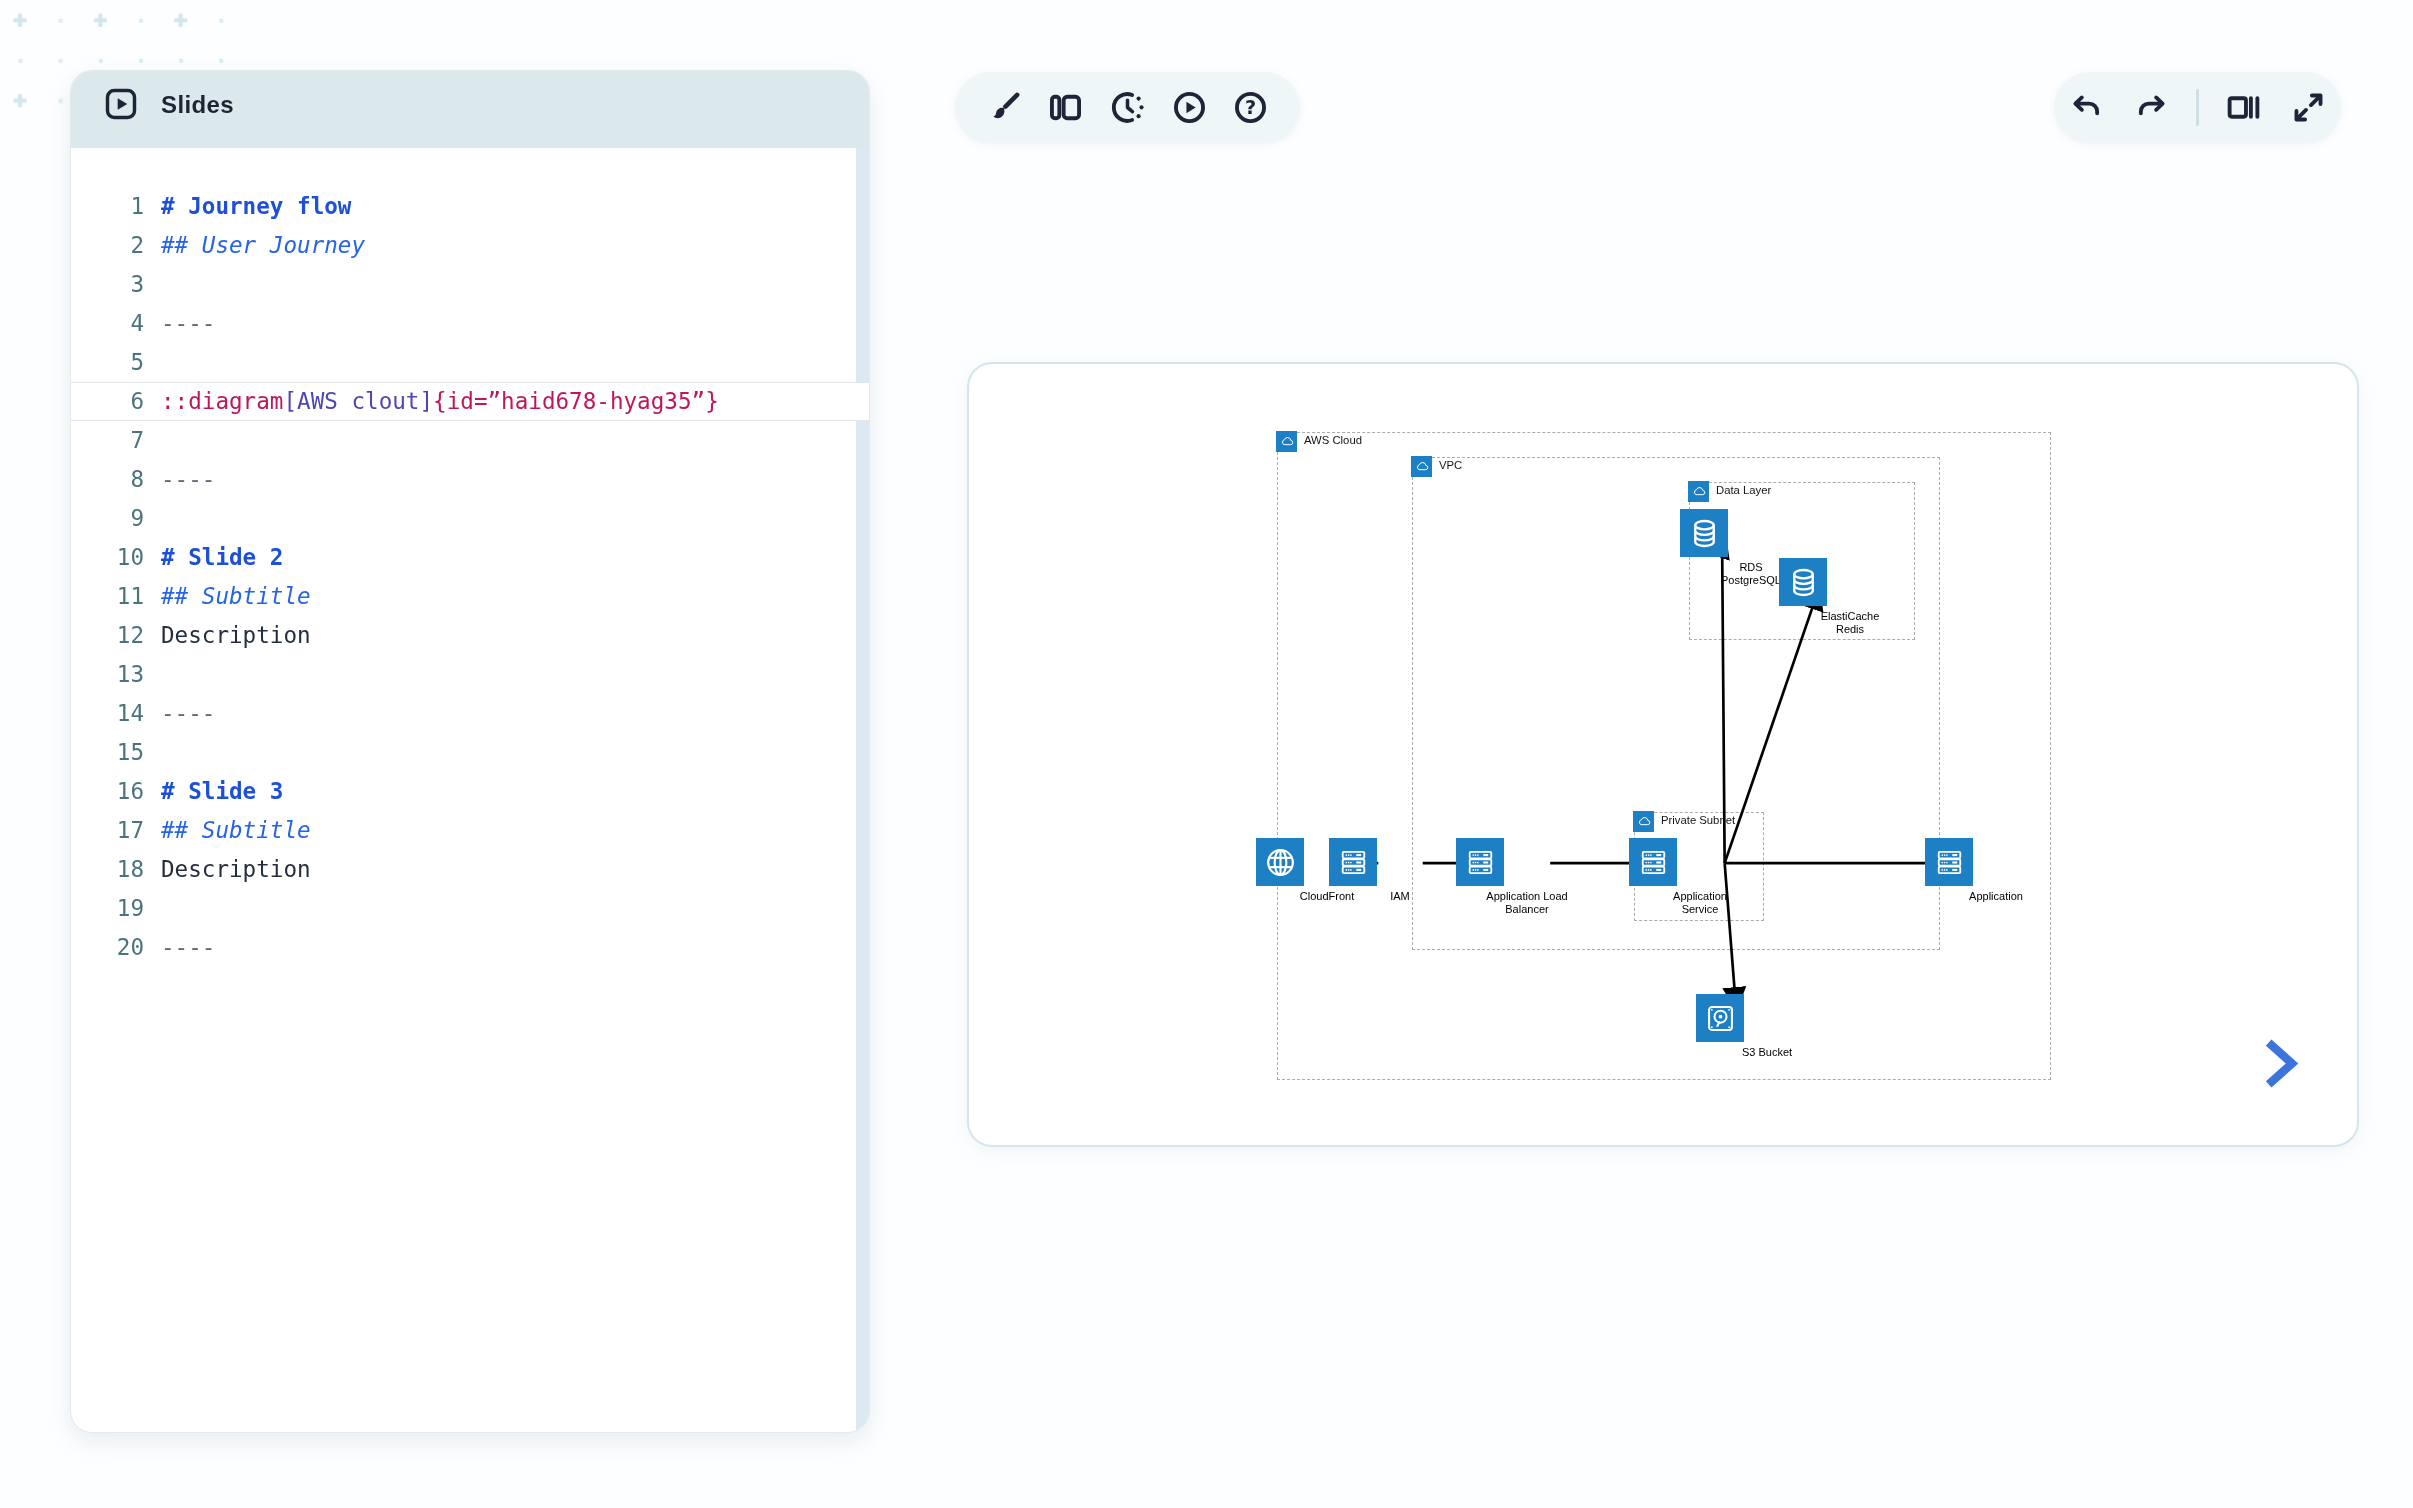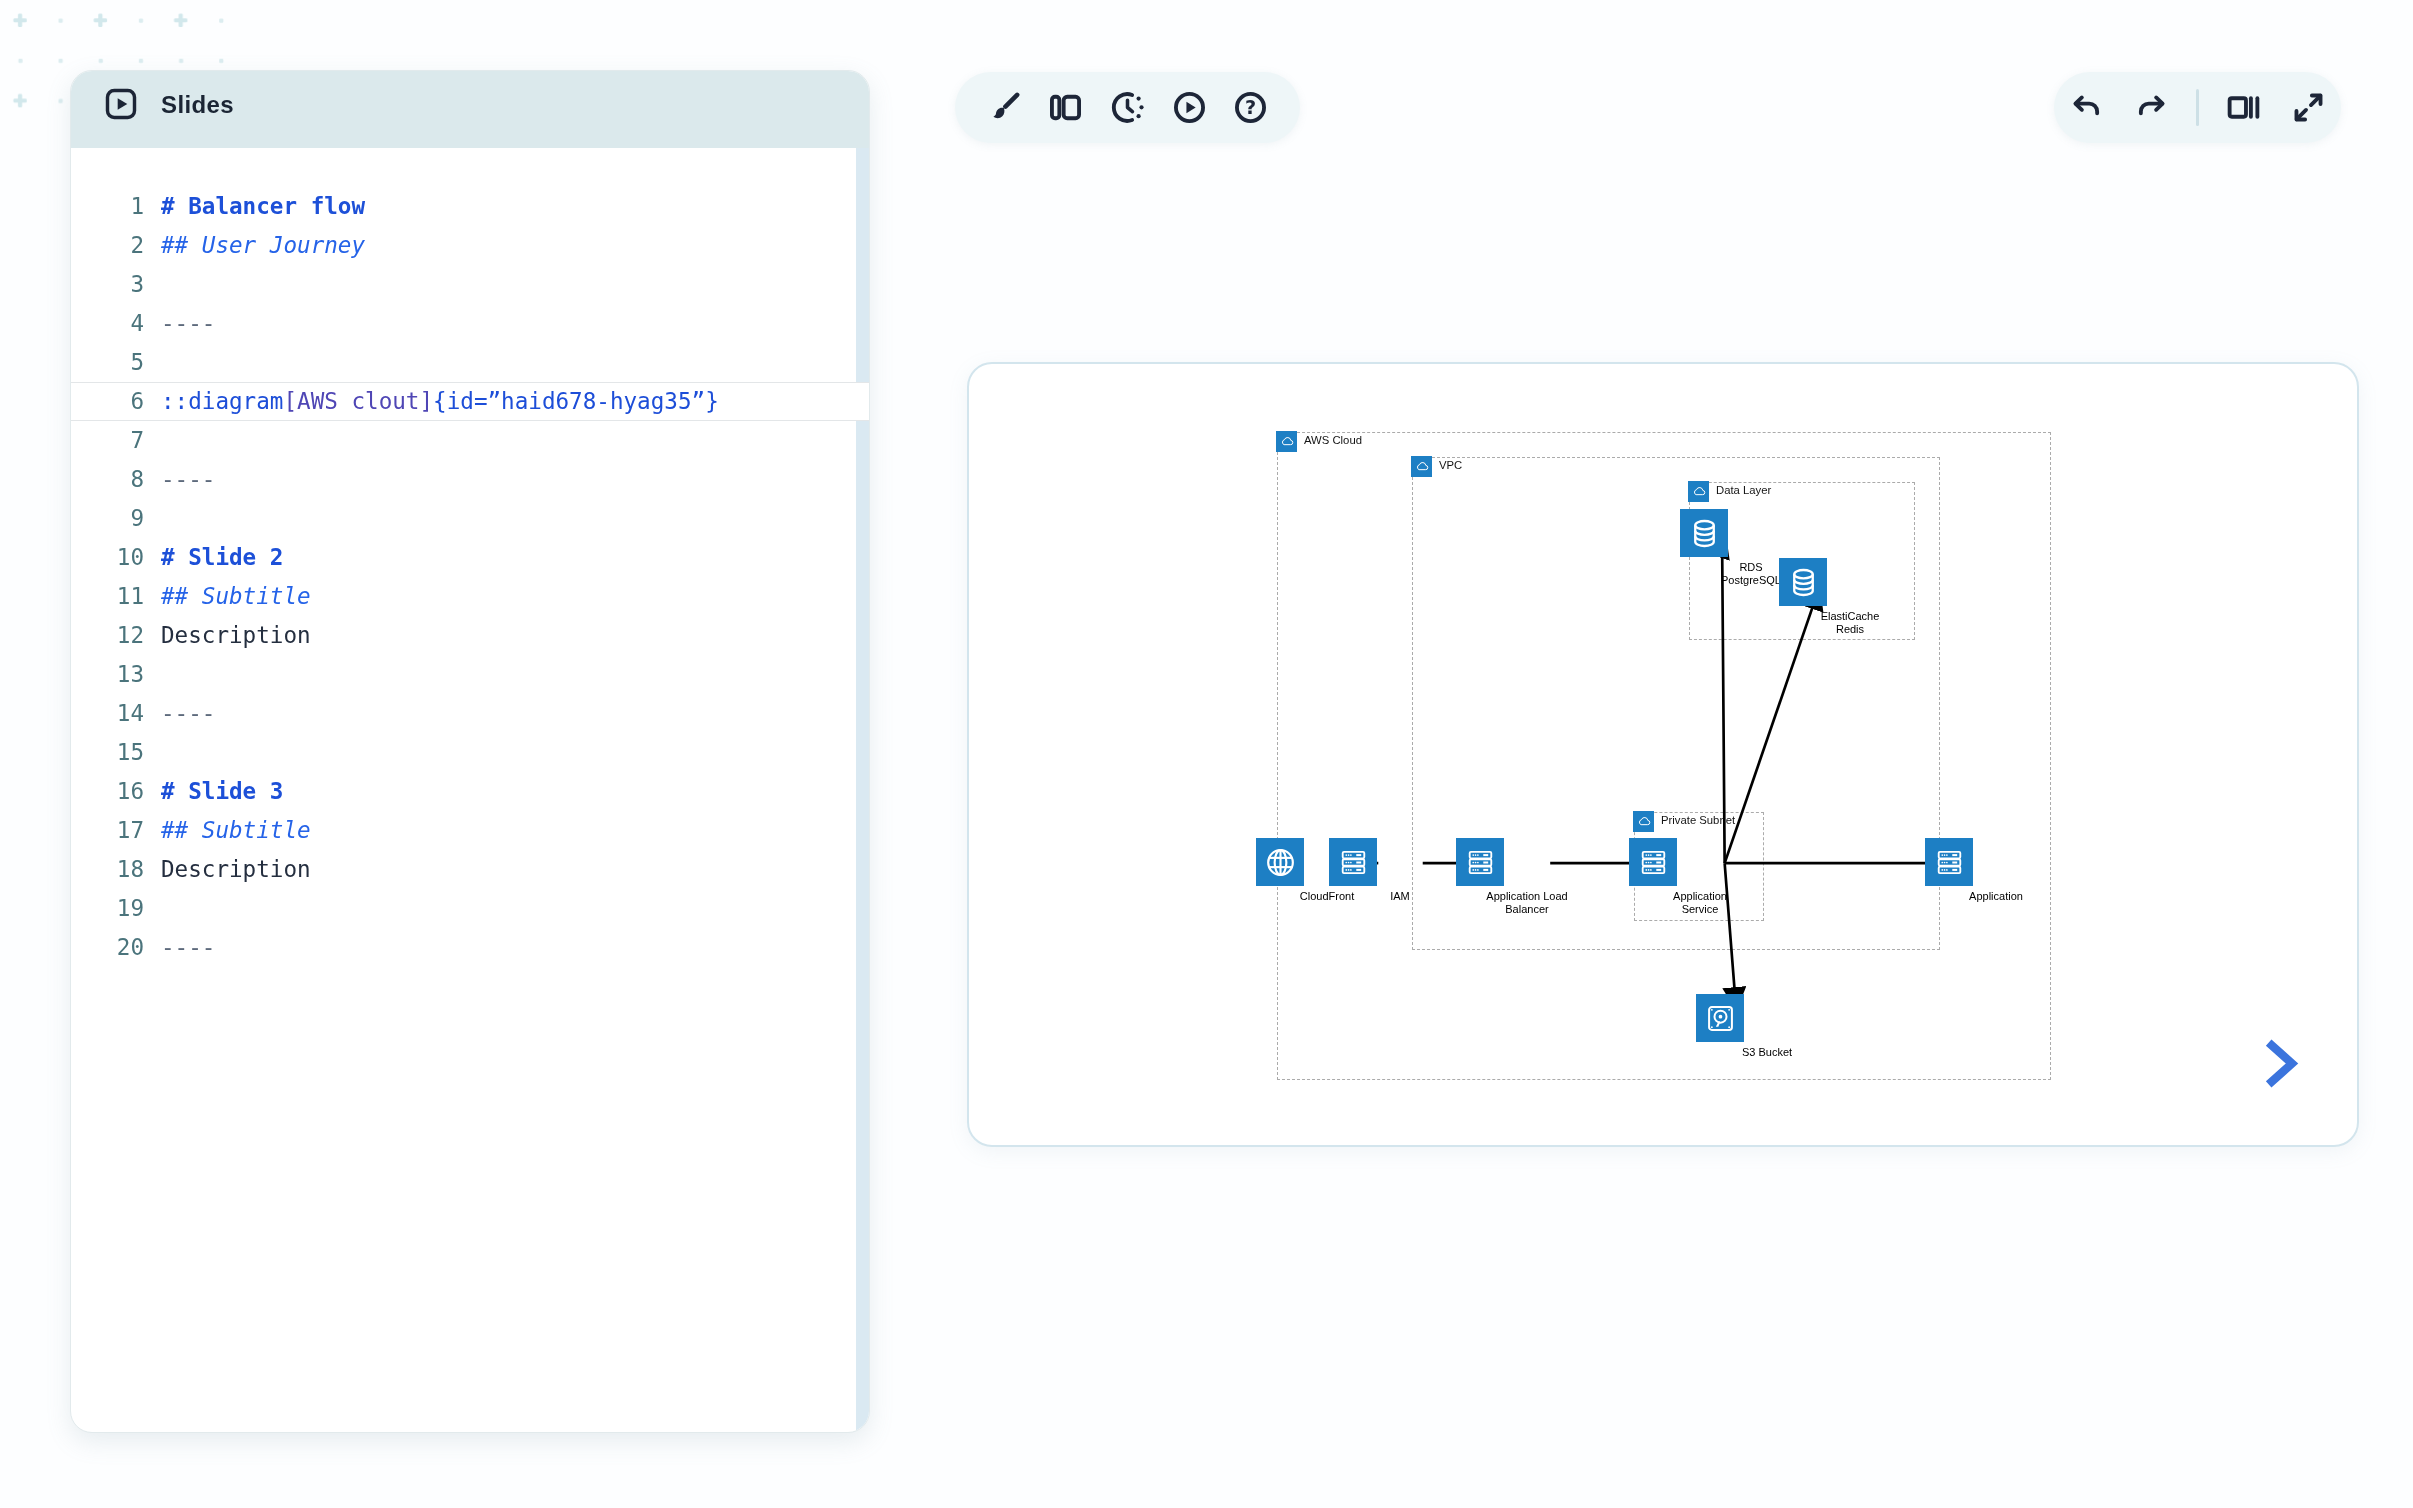--- a/index.html
+++ b/index.html
@@ -38,21 +38,21 @@
   .code-row.active {
     background:#ffffff;
     border-top:1.7px solid #e3e6e8; border-bottom:1.7px solid #e3e6e8;
   }
   .ln { width:73px; text-align:right; color:#4b747c; flex:none; }
   .code { margin-left:17px; }
   .k-h1 { color:#1d50d8; font-weight:bold; }
   .k-h2 { color:#2563e8;font-style:italic; }
   .k-text { color:#242e3f; }
   .k-divider { color:#5d6a7c; }
-  .k-dir-head,.k-dir-tail { color:#1d4ed8; }
+  .k-dir-head,.k-dir-tail { color:#be185d; }
   .k-dir-bracket { color:#4f46b5; }
 
   
   .pill {
     position:absolute; top:72px; height:71px; background:#eef6f8;
     border-radius:36px; display:flex; align-items:center;
     box-shadow:0 1.7px 8.4px rgba(120,150,160,.10); z-index:2;
   }
   .pill-center { left:955px; width:345px; justify-content:space-around; padding:0 18.4px; }
   .pill-right  { left:2054px; width:287px; justify-content:center; gap:25px; }
@@ -119,21 +119,21 @@
       <svg width="36" height="36" viewBox="0 0 24 24" fill="none">
         <rect x="3" y="3" width="18" height="18" rx="4.5" stroke="#1c2536" stroke-width="2.3"></rect>
         <path d="M9.8 8.1 L16.2 12 L9.8 15.9 Z" fill="#1c2536"></path>
       </svg>
     </span>
     <span class="panel-title">Slides</span>
   </div>
   <div class="panel-rail"></div>
   <div class="editor">
     <div id="editor-lines">
-        <div class="code-row"><span class="ln">1</span><span class="code k-h1"># Balancer flow</span></div>
+        <div class="code-row"><span class="ln">1</span><span class="code k-h1"># Journey flow</span></div>
         <div class="code-row"><span class="ln">2</span><span class="code k-h2">## User Journey</span></div>
         <div class="code-row"><span class="ln">3</span><span class="code k-blank"></span></div>
         <div class="code-row"><span class="ln">4</span><span class="code k-divider">----</span></div>
         <div class="code-row"><span class="ln">5</span><span class="code k-blank"></span></div>
         <div class="code-row active"><span class="ln">6</span><span class="code"><span class="k-dir-head">::diagram</span><span class="k-dir-bracket">[AWS clout]</span><span class="k-dir-tail">{id=”haid678-hyag35”}</span></span></div>
         <div class="code-row"><span class="ln">7</span><span class="code k-blank"></span></div>
         <div class="code-row"><span class="ln">8</span><span class="code k-divider">----</span></div>
         <div class="code-row"><span class="ln">9</span><span class="code k-blank"></span></div>
         <div class="code-row"><span class="ln">10</span><span class="code k-h1"># Slide 2</span></div>
         <div class="code-row"><span class="ln">11</span><span class="code k-h2">## Subtitle</span></div>

